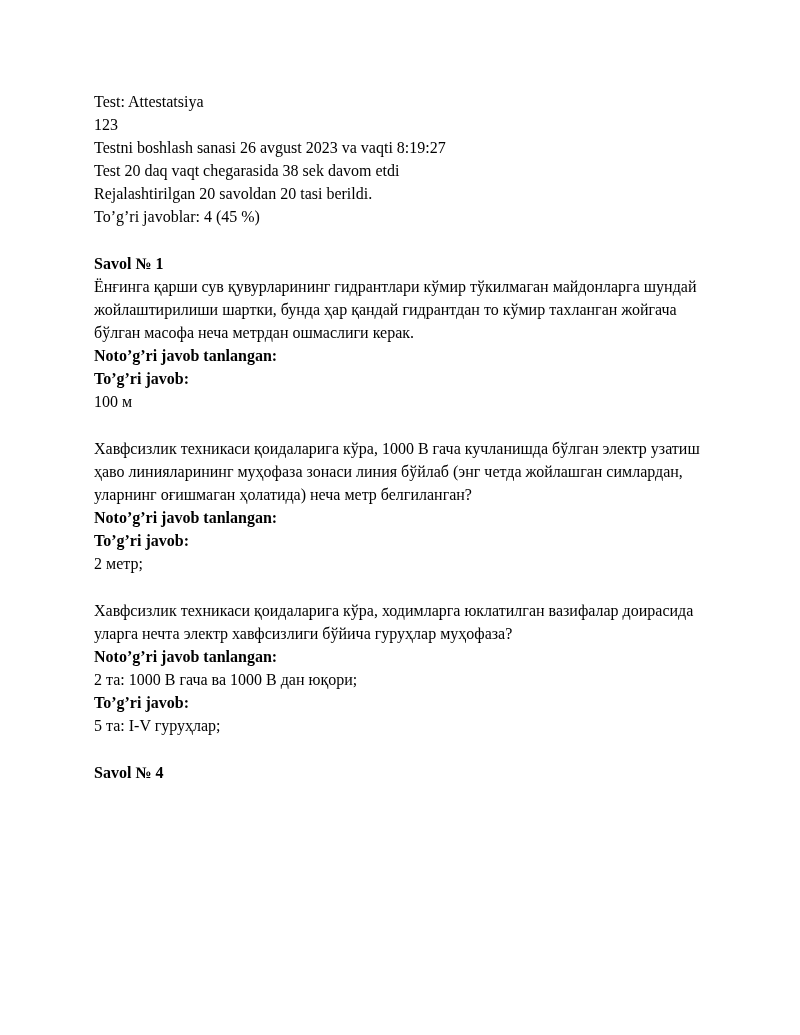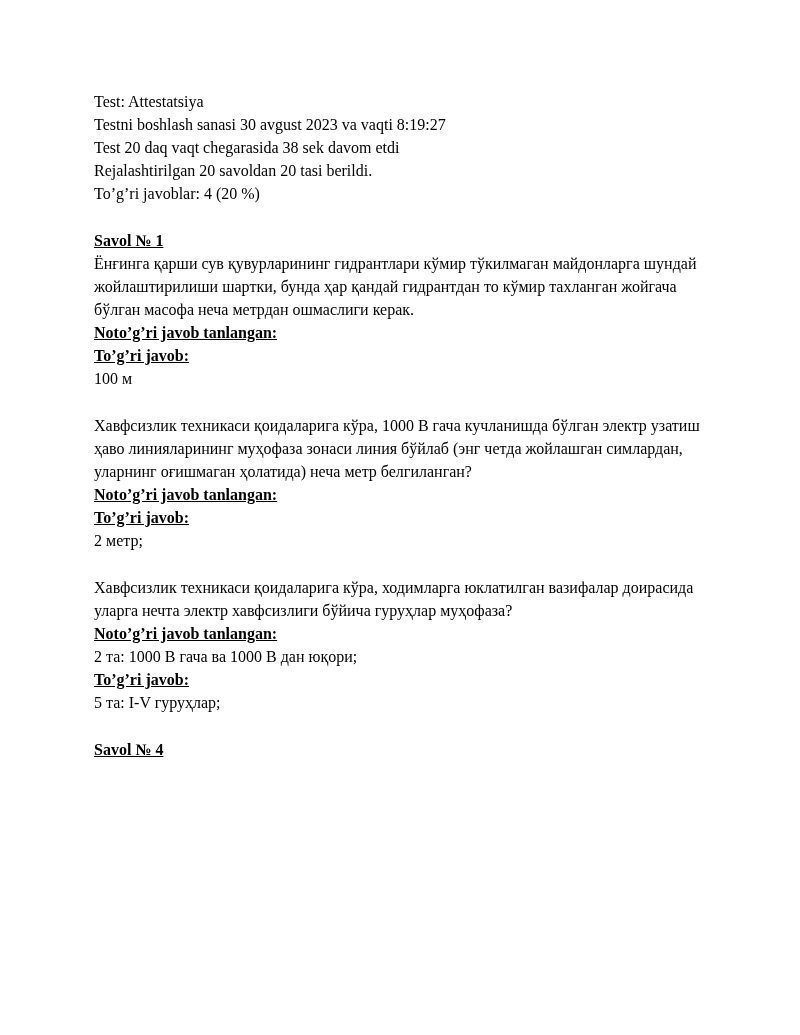--- a/index.html
+++ b/index.html
@@ -21,37 +21,37 @@
     width: 800px;
     height: 1035px;
     padding: 90px 96px 40px 94px;
   }
   p {
     margin: 0;
     padding: 0;
   }
   .bold {
     font-weight: bold;
-    text-decoration: underline;
   }
   .question {
     margin-top: 24px;
   }
 </style>
 </head>
 <body>
 
 <div class="page">
 
   <div class="header">
     <p>Test: Attestatsiya</p>
-    <p>Testni boshlash sanasi 30 avgust 2023 va vaqti 8:19:27</p>
+    <p>123</p>
+    <p>Testni boshlash sanasi 26 avgust 2023 va vaqti 8:19:27</p>
     <p>Test 20 daq vaqt chegarasida 38 sek davom etdi</p>
     <p>Rejalashtirilgan 20 savoldan 20 tasi berildi.</p>
-    <p>To’g’ri javoblar: 4 (20 %)</p>
+    <p>To’g’ri javoblar: 4 (45 %)</p>
   </div>
 
   <section class="question">
     <p class="bold">Savol № 1</p>
     <p>Ёнғинга қарши сув қувурларининг гидрантлари кўмир тўкилмаган майдонларга шундай жойлаштирилиши шартки, бунда ҳар қандай гидрантдан то кўмир тахланган жойгача бўлган масофа неча метрдан ошмаслиги керак.</p>
     <p class="bold">Noto’g’ri javob tanlangan:</p>
     <p class="bold">To’g’ri javob:</p>
     <p>100 м</p>
   </section>
 

